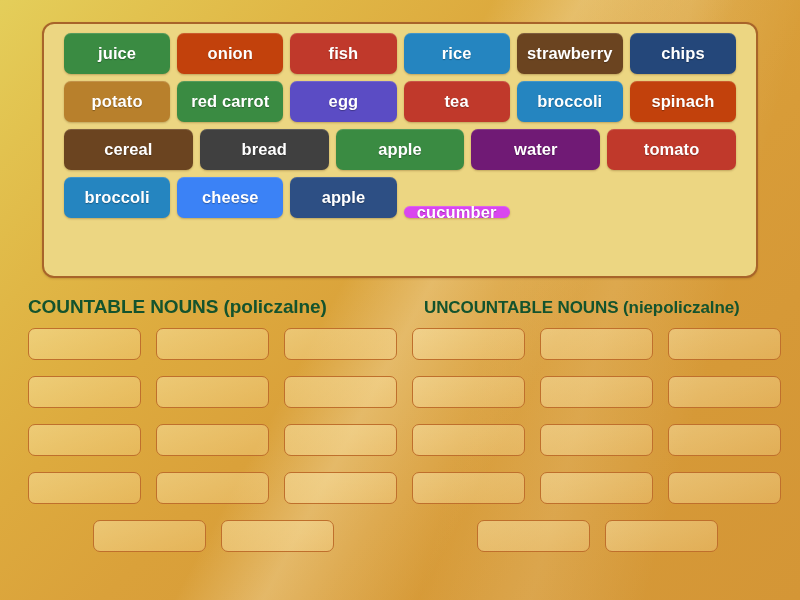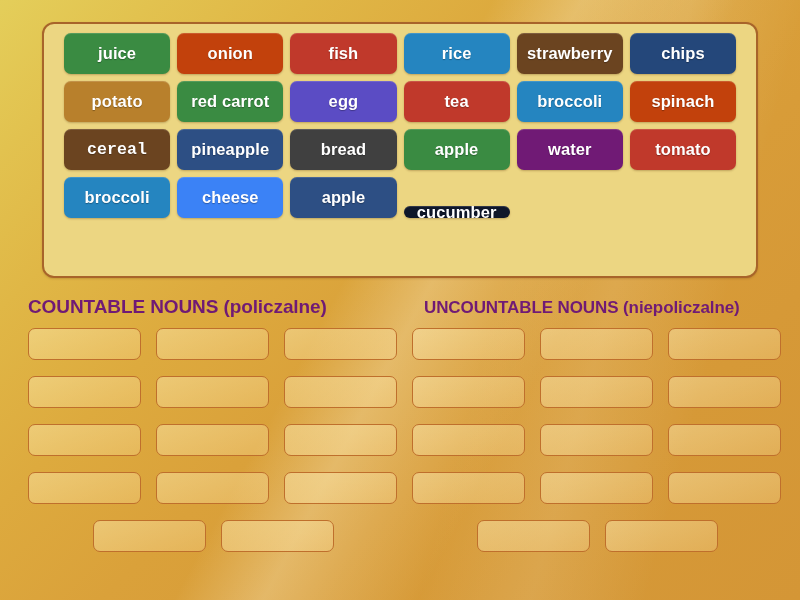--- a/index.html
+++ b/index.html
@@ -95,21 +95,21 @@
   .tile.spacer {
     background: transparent !important;
     box-shadow: none;
     cursor: default;
   }
 
   
   .col-heading {
     position: absolute;
     top: 296px;
-    color: #701a75;
+    color: #14532d;
     font-size: 19px;
     font-weight: bold;
     letter-spacing: -0.1px;
     white-space: nowrap;
     text-align: right;
   }
   #heading-countable   { left: 28px; }
   #heading-uncountable { left: 424px; font-size: 17px; top: 298px; }
 
   
@@ -159,32 +159,31 @@
     </div>
     <div class="bank-row">
       <div class="tile" style="background: rgb(184, 128, 44);">potato</div>
       <div class="tile" style="background: rgb(58, 139, 66);">red carrot</div>
       <div class="tile" style="background: rgb(91, 76, 196);">egg</div>
       <div class="tile" style="background: rgb(192, 57, 43);">tea</div>
       <div class="tile" style="background: rgb(37, 133, 192);">broccoli</div>
       <div class="tile" style="background: #c2410c;">spinach</div>
     </div>
     <div class="bank-row">
-      <div class="tile" style="background: rgb(107, 68, 32); font-family: Liberation Mono, monospace;">cereal</div>
-      <div class="tile" style="background: rgb(45, 79, 132);">pineapple</div>
+      <div class="tile" style="background: rgb(107, 68, 32);">cereal</div>
       <div class="tile" style="background: #404040;">bread</div>
       <div class="tile" style="background: rgb(58, 139, 66);">apple</div>
       <div class="tile" style="background: #701a75;">water</div>
       <div class="tile" style="background: rgb(192, 57, 43);">tomato</div>
     </div>
     <div class="bank-row">
       <div class="tile" style="background: rgb(37, 133, 192);">broccoli</div>
       <div class="tile" style="background: #3b82f6;">cheese</div>
       <div class="tile" style="background: rgb(45, 79, 132);">apple</div>
-      <div class="tile" style="background: #0f172a; margin-top: 29px;">cucumber</div>
+      <div class="tile" style="background: #d946ef; margin-top: 29px;">cucumber</div>
       <div class="tile spacer"></div>
       <div class="tile spacer"></div>
     </div>
   </div>
 
 <div class="col-heading" id="heading-countable">COUNTABLE NOUNS (policzalne)</div>
 
 <div class="col-heading" id="heading-uncountable">UNCOUNTABLE NOUNS (niepoliczalne)</div>
 
 <div class="dropzone" id="dropzone-countable">

